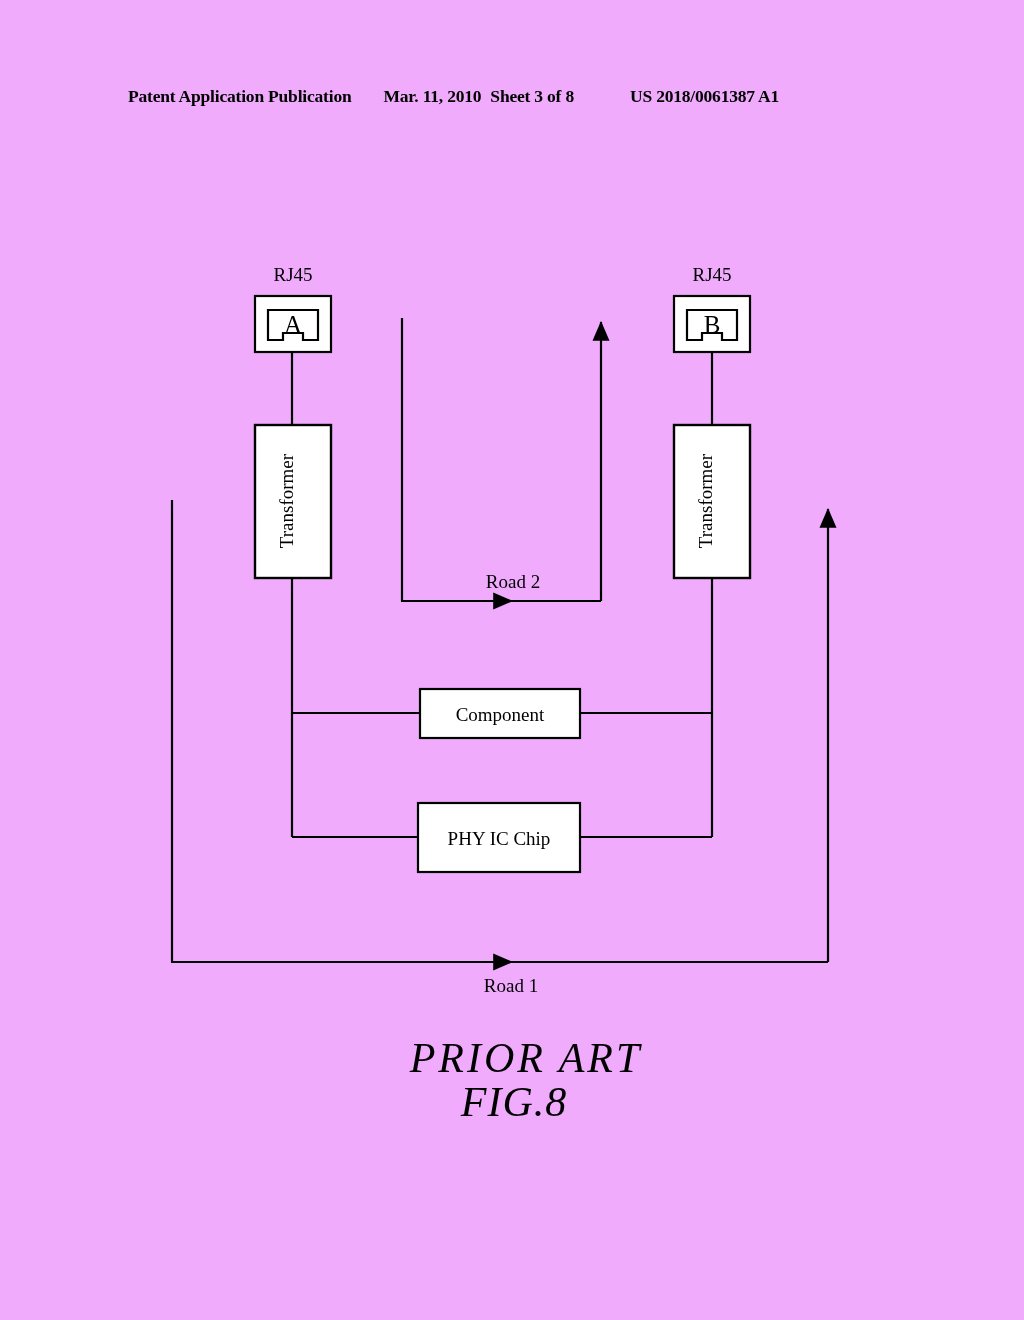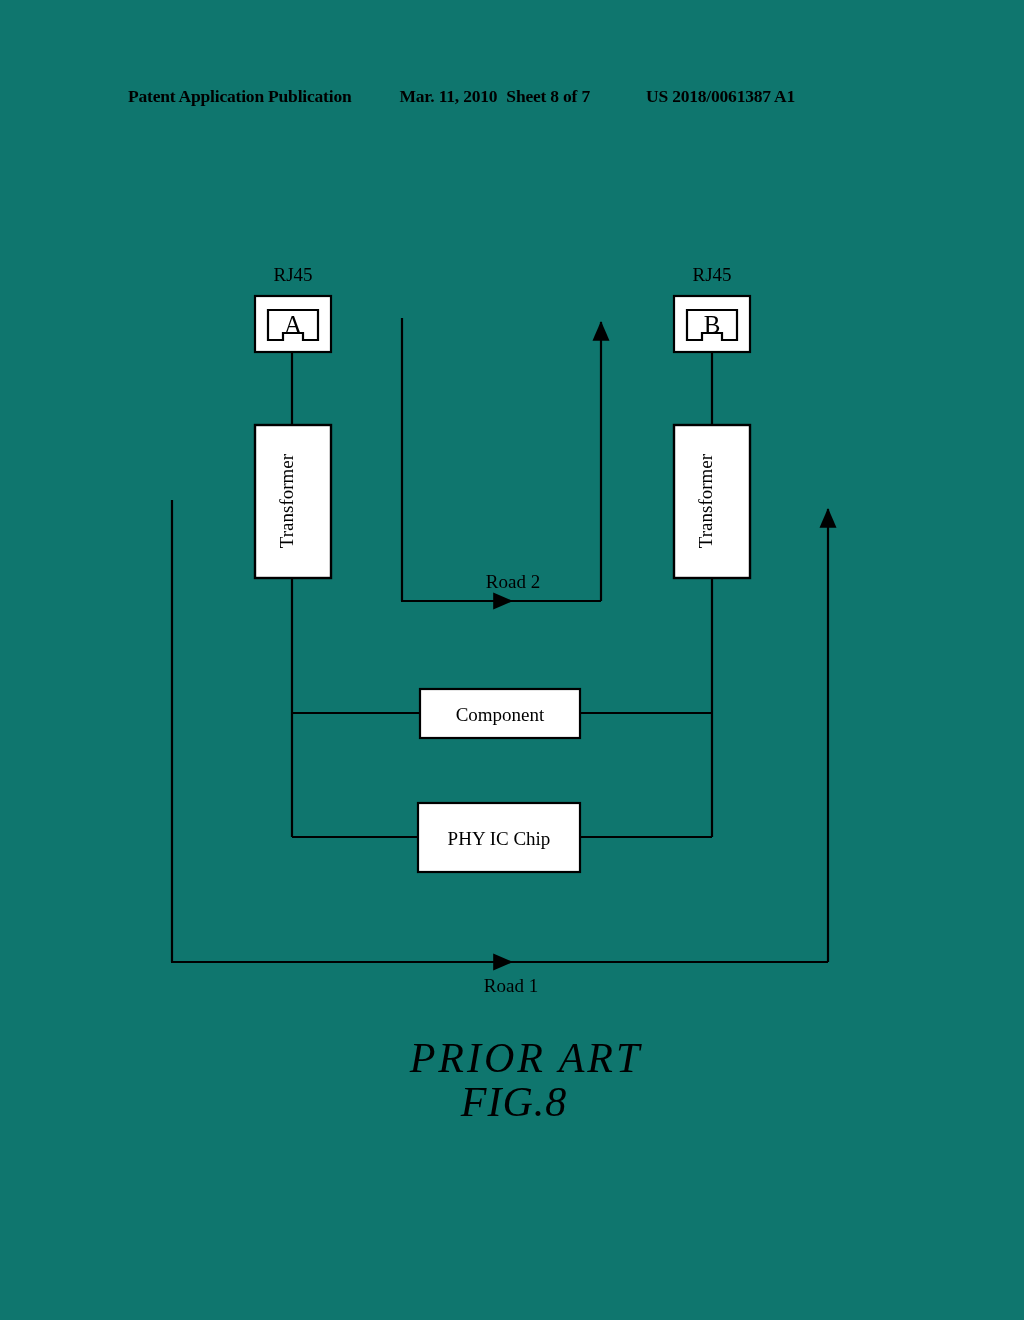--- a/index.html
+++ b/index.html
@@ -14,39 +14,39 @@
     position: relative;
     font-family: "Liberation Serif", serif;
     color: #000000;
     overflow: hidden;
   }
   .page {
     position: absolute;
     inset: 0;
     width: 1024px;
     height: 1320px;
-    background: #0f766e;
+    background: #f0abfc;
   }
   
   .pub-header {
     position: absolute;
     top: 86px;
     left: 128px;
     width: 768px;
     height: 26px;
     display: flex;
     align-items: baseline;
     font-family: "Liberation Serif", serif;
     font-weight: bold;
     font-size: 17.5px;
     letter-spacing: -0.2px;
     white-space: nowrap;
   }
   .hdr-left   { flex: 0 0 auto; }
-  .hdr-mid    { flex: 0 0 auto; margin-left: 48px; }
+  .hdr-mid    { flex: 0 0 auto; margin-left: 32px; }
   .hdr-sheet  { flex: 0 0 auto; margin-left: 9px; }
   .hdr-right  { flex: 0 0 auto; margin-left: 56px; }
 
   
   .figure-wrap {
     position: absolute;
     top: 0;
     left: 0;
     width: 1024px;
     height: 1320px;
@@ -93,21 +93,21 @@
   }
 </style>
 </head>
 <body>
 
 <div class="page">
 
   <div class="pub-header">
     <span class="hdr-left">Patent Application Publication</span>
     <span class="hdr-mid">Mar. 11, 2010</span>
-    <span class="hdr-sheet">Sheet 8 of 7</span>
+    <span class="hdr-sheet">Sheet 3 of 8</span>
     <span class="hdr-right">US 2018/0061387 A1</span>
   </div>
 
   <div class="figure-wrap">
     <svg class="fig" viewBox="0 0 1024 1320" xmlns="http://www.w3.org/2000/svg">
       <defs>
         <marker id="arrow-right" viewBox="0 0 10 10" refX="9.5" refY="5" markerWidth="9" markerHeight="9" orient="auto-start-reverse">
           <path d="M 0 0.7 L 10 5 L 0 9.3 z" fill="#000000"></path>
         </marker>
         <marker id="arrow-up" viewBox="0 0 10 10" refX="9.5" refY="5" markerWidth="9" markerHeight="9" orient="auto-start-reverse">

